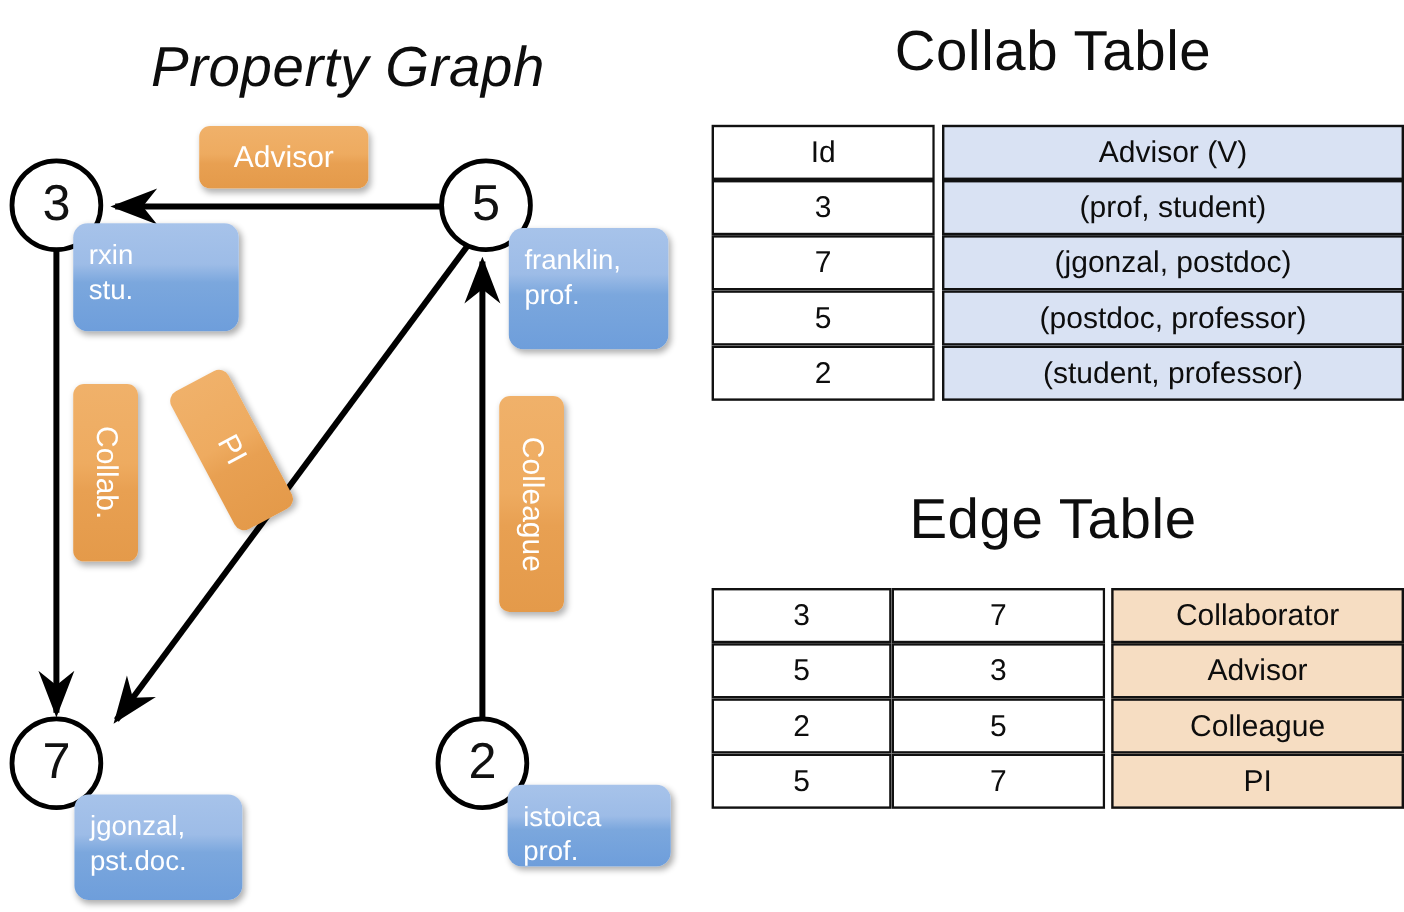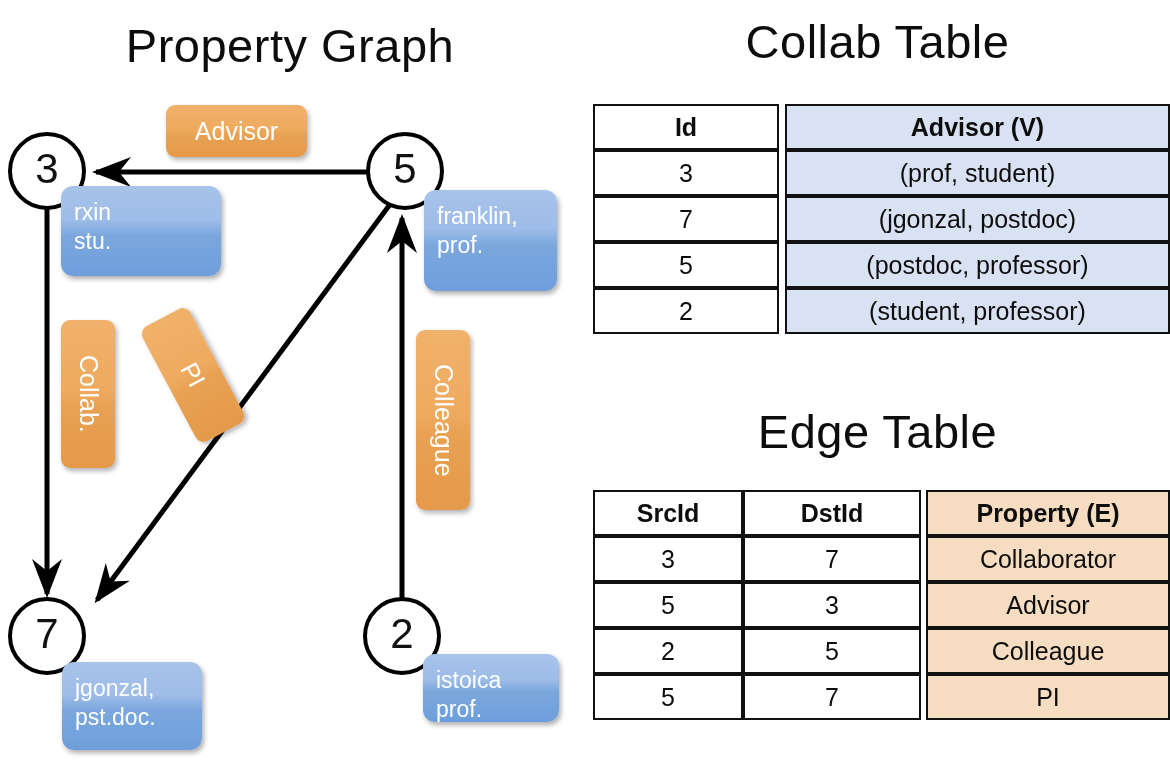--- a/index.html
+++ b/index.html
@@ -20,21 +20,21 @@
   .title {
     position: absolute;
     font-family: "Liberation Sans", sans-serif;
     font-weight: 300;
     font-size: 47px;
     letter-spacing: 0.5px;
     color: #0d0d0d;
     white-space: nowrap;
     text-align: center;
   }
-  #title-property-graph { left: 0; top: 18px; width: 580px; }
+  #title-property-graph { left: 0; top: 28px; width: 580px; font-style: italic; }
   #title-vertex-table   { left: 585px; top: 14px; width: 585px; }
   #title-edge-table     { left: 585px; top: 404px; width: 585px; }
 
   
   #graph-panel {
     position: absolute;
     left: 0; top: 0;
     width: 580px; height: 760px;
   }
   #graph-svg { position: absolute; left: 0; top: 0; }
@@ -99,21 +99,21 @@
     border: 2px solid #111;
     text-align: center;
     font-weight: 400;
     font-size: 25px;
     color: #0d0d0d;
     padding: 0;
     height: 46px;
     background: #ffffff;
     box-sizing: border-box;
   }
-  .tbl th { font-weight: 700; margin-left: 27px; }
+  .tbl th { font-weight: 400; margin-left: 27px; }
 
   
   #vertex-table { left: 593px; top: 104px; width: 577px; }
   #vertex-table .col-id   { width: 186px; }
   #vertex-table .spacer   { width: 6px; border: none; background: #fff; height: 46px; }
   #vertex-table .col-prop { width: 385px; background: #d9e2f3; }
 
   
   #edge-table { left: 593px; top: 490px; width: 577px; }
   #edge-table .col-src  { width: 150px; }
@@ -154,21 +154,21 @@
   <div class="node" id="node-5" style="left:366px; top:132px;">
     <span>5</span>
   </div>
   <div class="node" id="node-7" style="left:8px;  top:597px;">
     <span>7</span>
   </div>
   <div class="node" id="node-2" style="left:363px; top:597px;">
     <span>2</span>
   </div>
 
-  <div class="vprop" style="left:61px; top:186px; width:160px; height:90px;">
+  <div class="vprop" style="left:61px; top:186px; width:138px; height:90px;">
     <div>rxin</div>
     <div>stu.</div>
   </div>
 
   <div class="vprop" style="left:424px; top:190px; width:133px; height:101px;">
     <div>franklin,</div>
     <div>prof.</div>
   </div>
 
   <div class="vprop" style="left:62px; top:662px; width:140px; height:88px;">
@@ -225,26 +225,20 @@
       <td class="col-id">2</td>
       <td class="spacer"></td>
       <td class="col-prop">(student, professor)</td>
     </tr>
   </tbody>
 </table>
 
 <table class="tbl" id="edge-table">
   <tbody>
     <tr>
-      <th class="col-src">SrcId</th>
-      <th class="col-dst">DstId</th>
-      <td class="spacer"></td>
-      <th class="col-eprop">Property (E)</th>
-    </tr>
-    <tr>
       <td class="col-src">3</td>
       <td class="col-dst">7</td>
       <td class="spacer"></td>
       <td class="col-eprop">Collaborator</td>
     </tr>
     <tr>
       <td class="col-src">5</td>
       <td class="col-dst">3</td>
       <td class="spacer"></td>
       <td class="col-eprop">Advisor</td>

